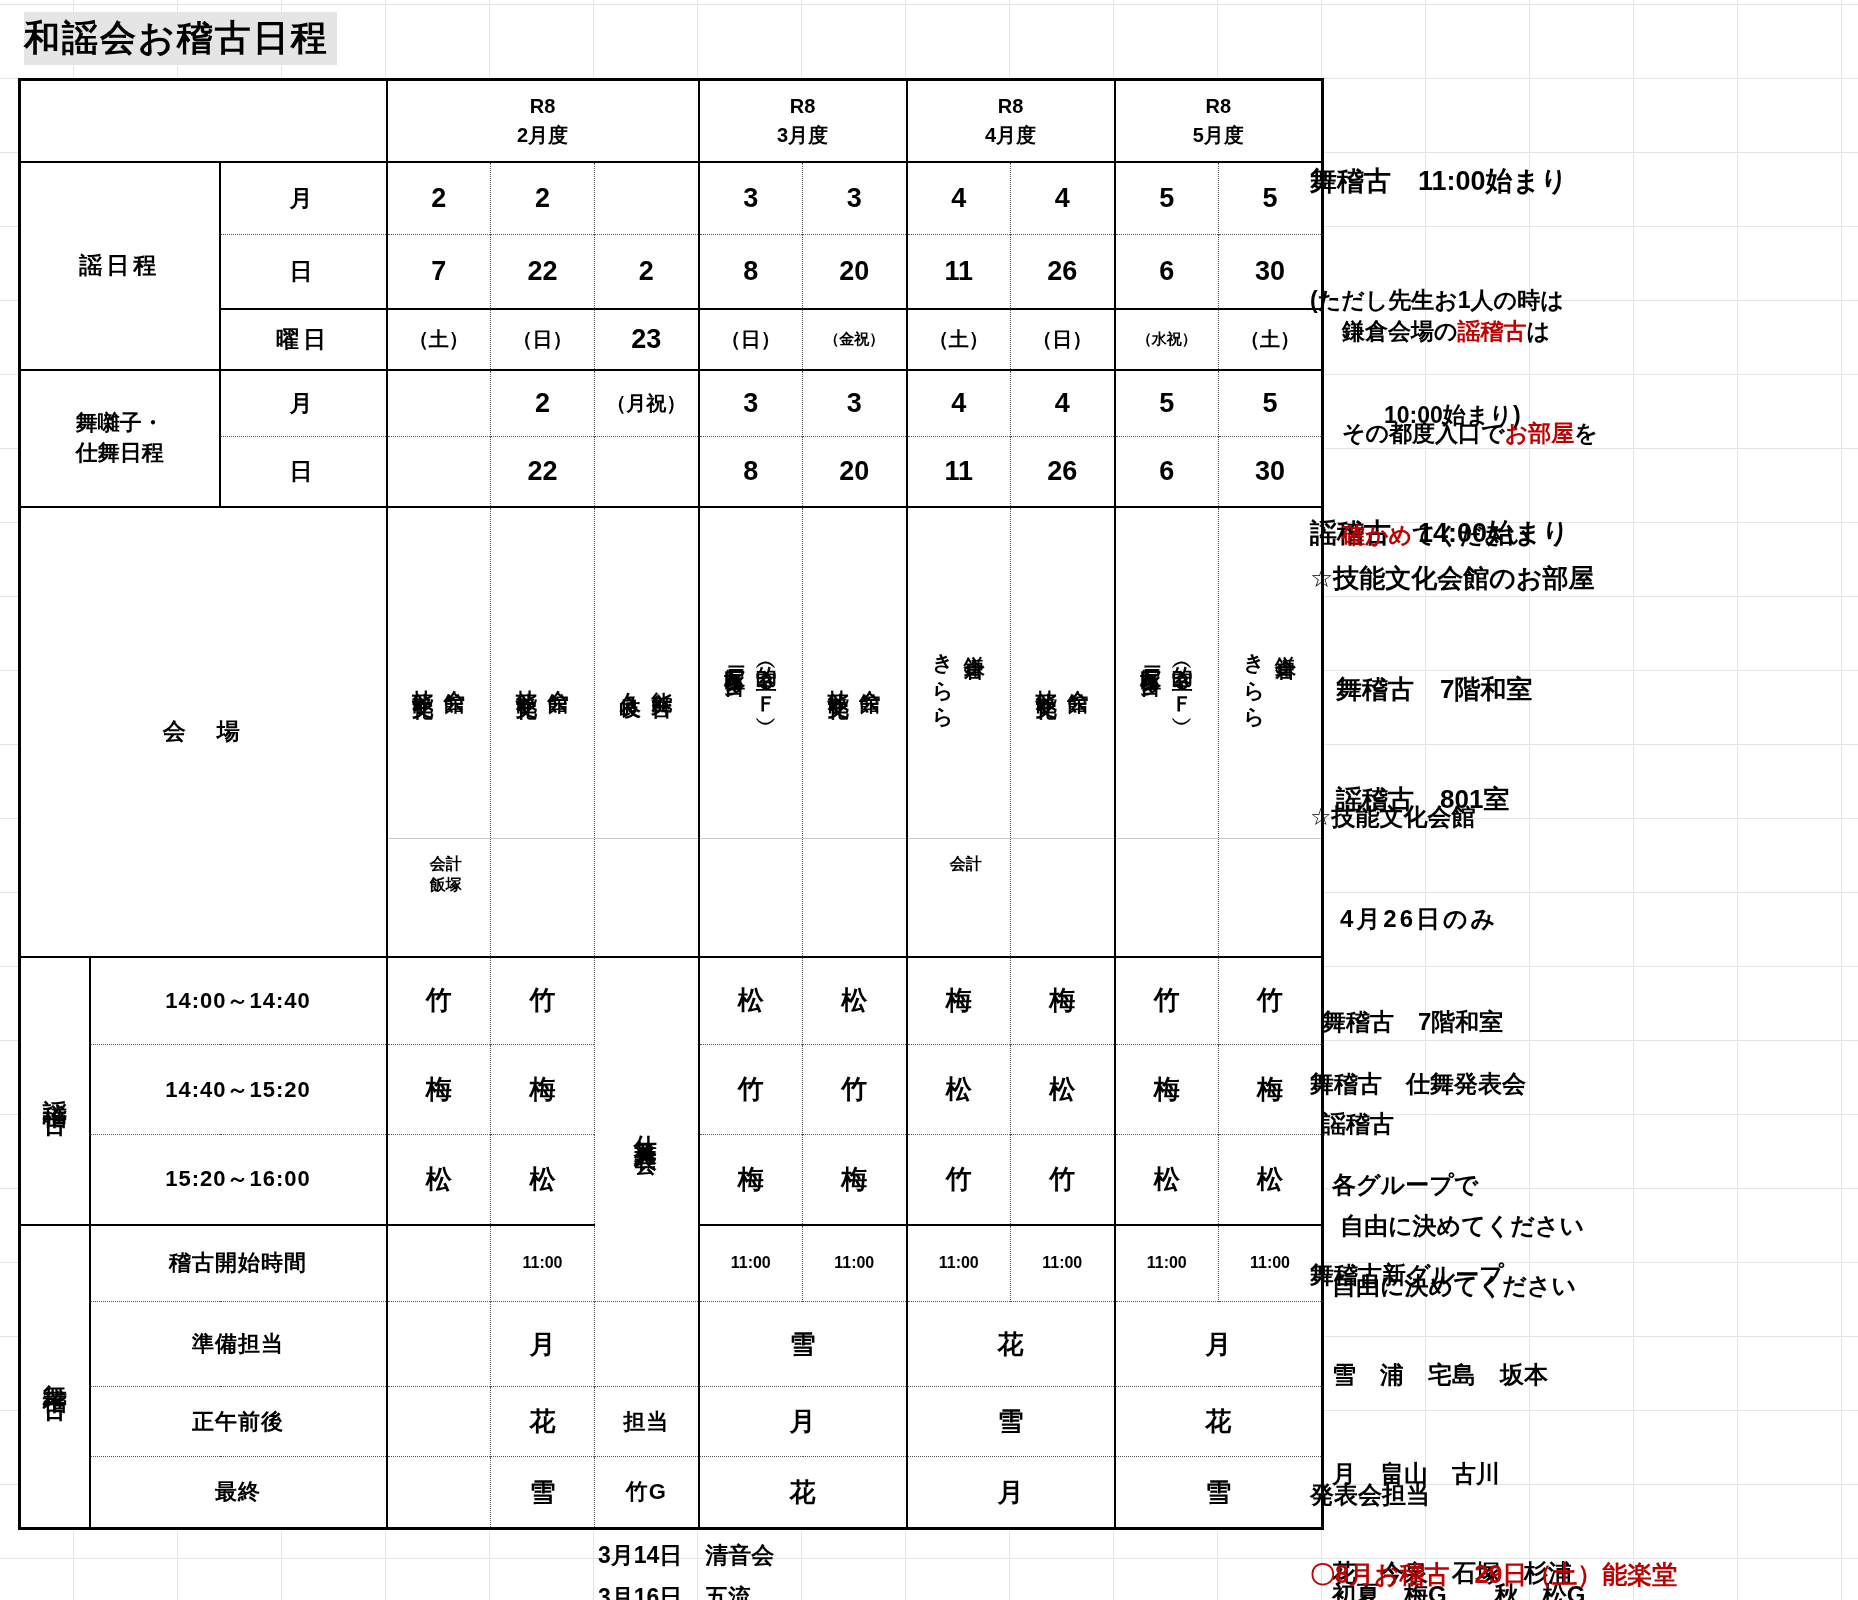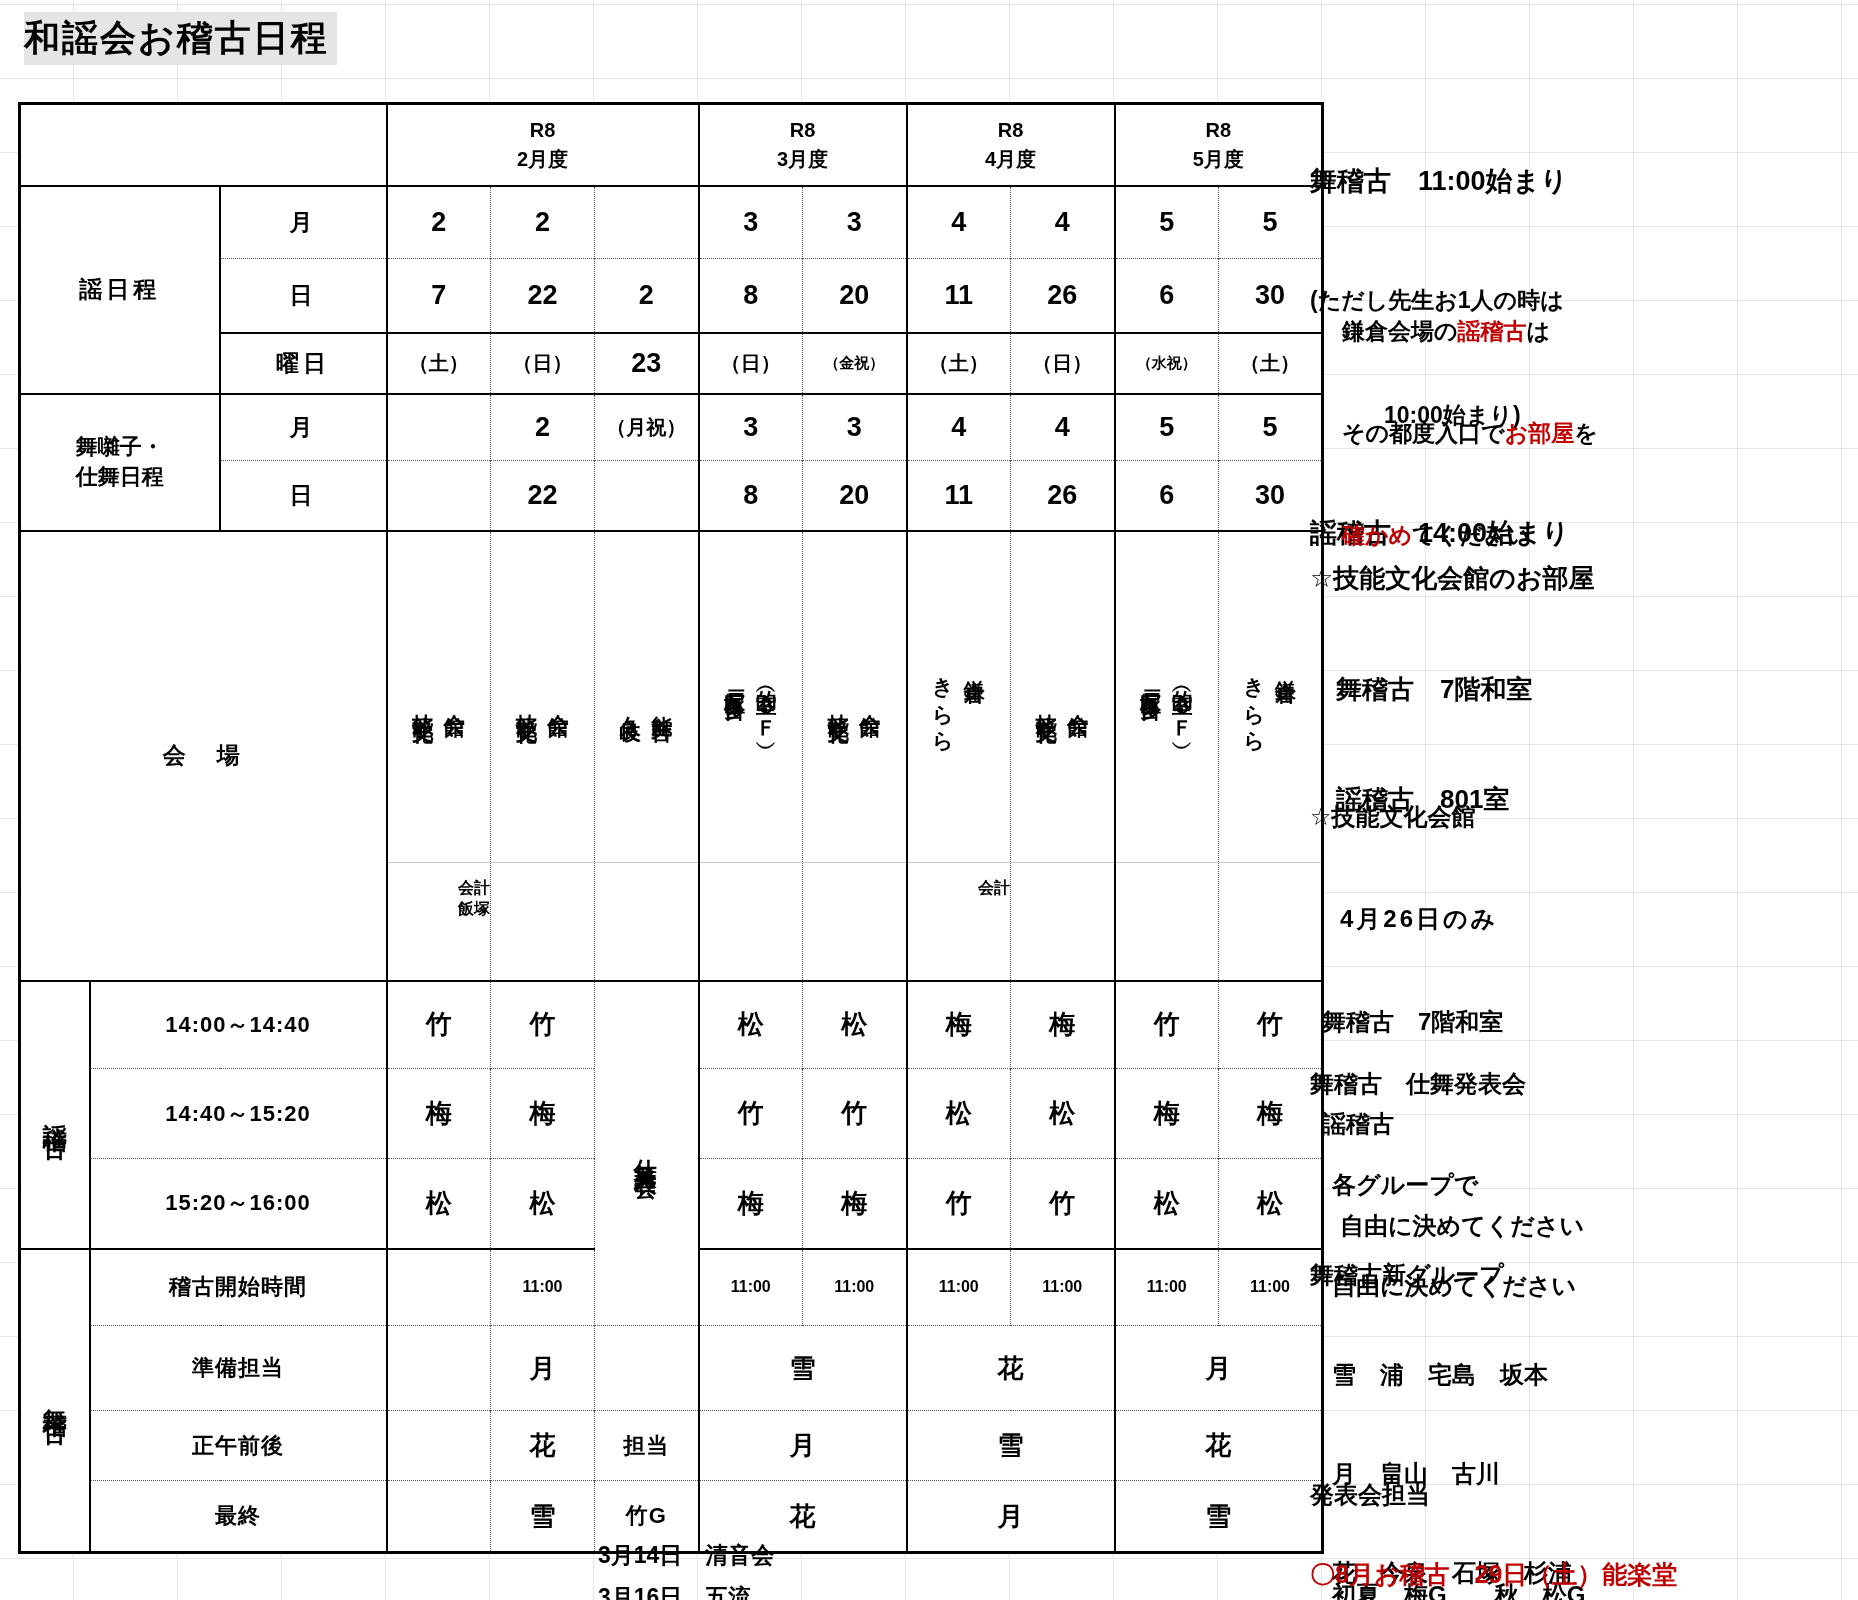--- a/index.html
+++ b/index.html
@@ -15,21 +15,21 @@
     color:#000;
     font-weight:700;
   }
   .page-title{
     position:absolute;left:24px;top:12px;font-size:36px;font-weight:800;
     letter-spacing:2px;background:#e5e5e5;padding:2px 8px 2px 0;
   }
   table.sched{
     position:absolute;left:18px;top:78px;
     border-collapse:collapse;table-layout:fixed;
-    background:#fff;border:3px solid #000;margin-top:24px;
+    background:#fff;border:3px solid #000;
   }
   td{padding:0;text-align:center;vertical-align:middle;overflow:hidden;
      font-weight:700;}
   
   col.cA{width:70px}col.cB{width:130px}col.cC{width:167px}col.cD{width:104px}
   
   .bl2{border-left:2px solid #000}
   .bld{border-left:1px dotted #555}
   .bt2{border-top:2px solid #000}
   .btd{border-top:1px dotted #555}
@@ -48,21 +48,21 @@
   .timelab{font-size:22px;letter-spacing:1px}
   .kanji{font-size:26px}
   .clock{font-size:16px}
   .vlabel{writing-mode:vertical-lr;text-orientation:mixed;font-size:24px;
           letter-spacing:6px;margin:0 auto;display:inline-block}
   .venue-wrap{height:446px;display:flex;flex-direction:column}
   .venue-top{flex:1;display:flex;align-items:center;justify-content:center;padding-top:12px}
   .vtext{writing-mode:vertical-lr;text-orientation:mixed;white-space:pre-wrap;
          font-size:21px;letter-spacing:3px;line-height:1.5;text-align:start}
   .venue-sub{height:102px;border-top:1px solid #c9c9c9;padding:14px 0 0 14px;
-             font-size:16px;line-height:1.35;white-space:pre-line;text-align:right}
+             font-size:16px;line-height:1.35;white-space:pre-line;text-align:center}
   
   .note{position:absolute;left:1310px;white-space:pre;line-height:1.5}
   .n-big{font-size:27px}
   .n-med{font-size:23px}
   .red{color:#c00000}
   .footer-note{position:absolute;left:598px;font-size:23px;white-space:pre}
 </style>
 </head>
 <body>
 

